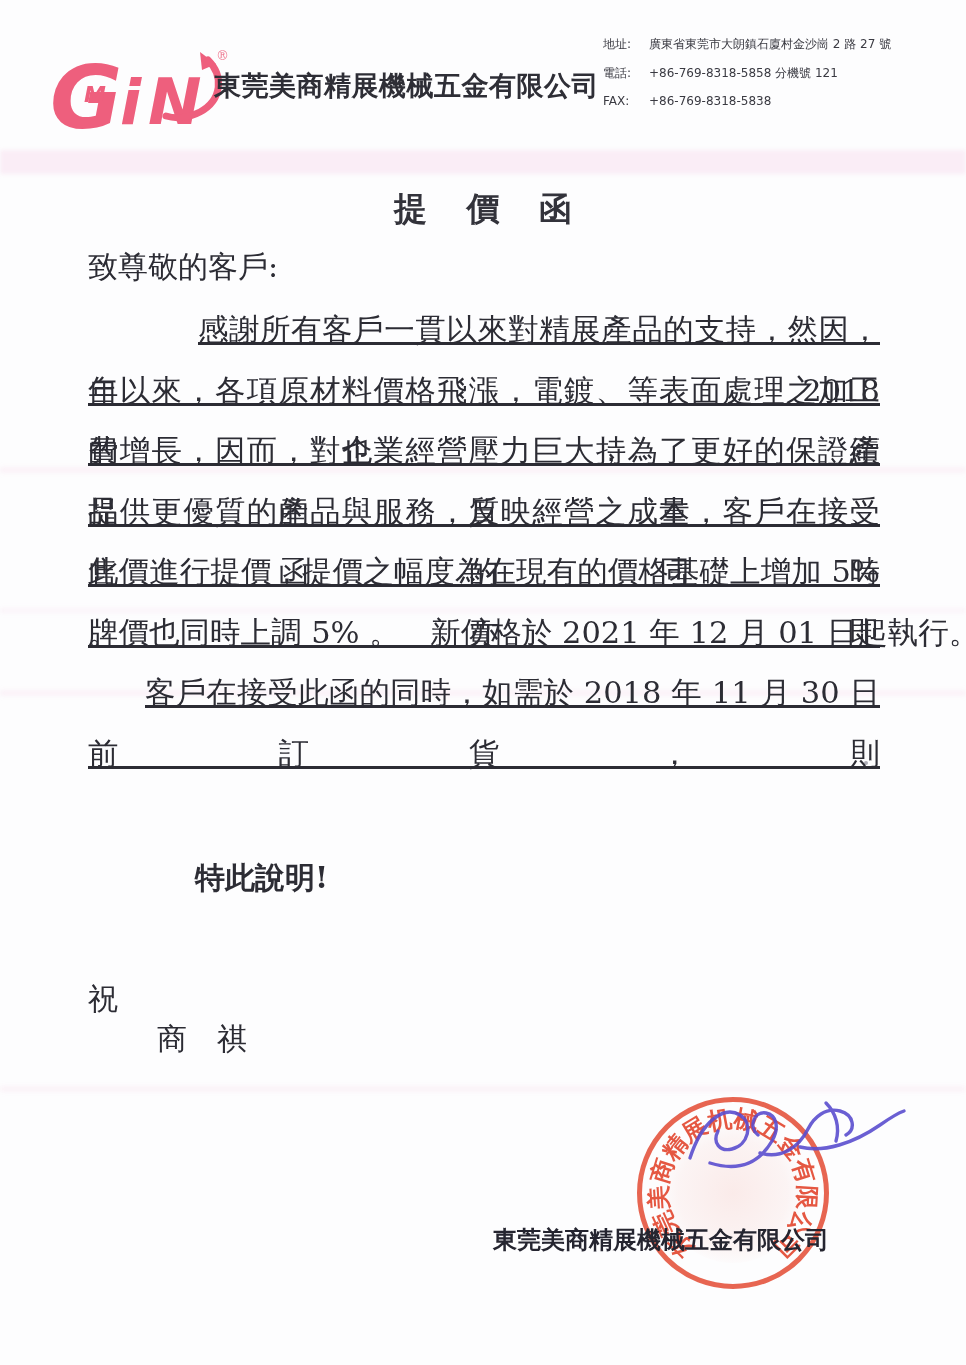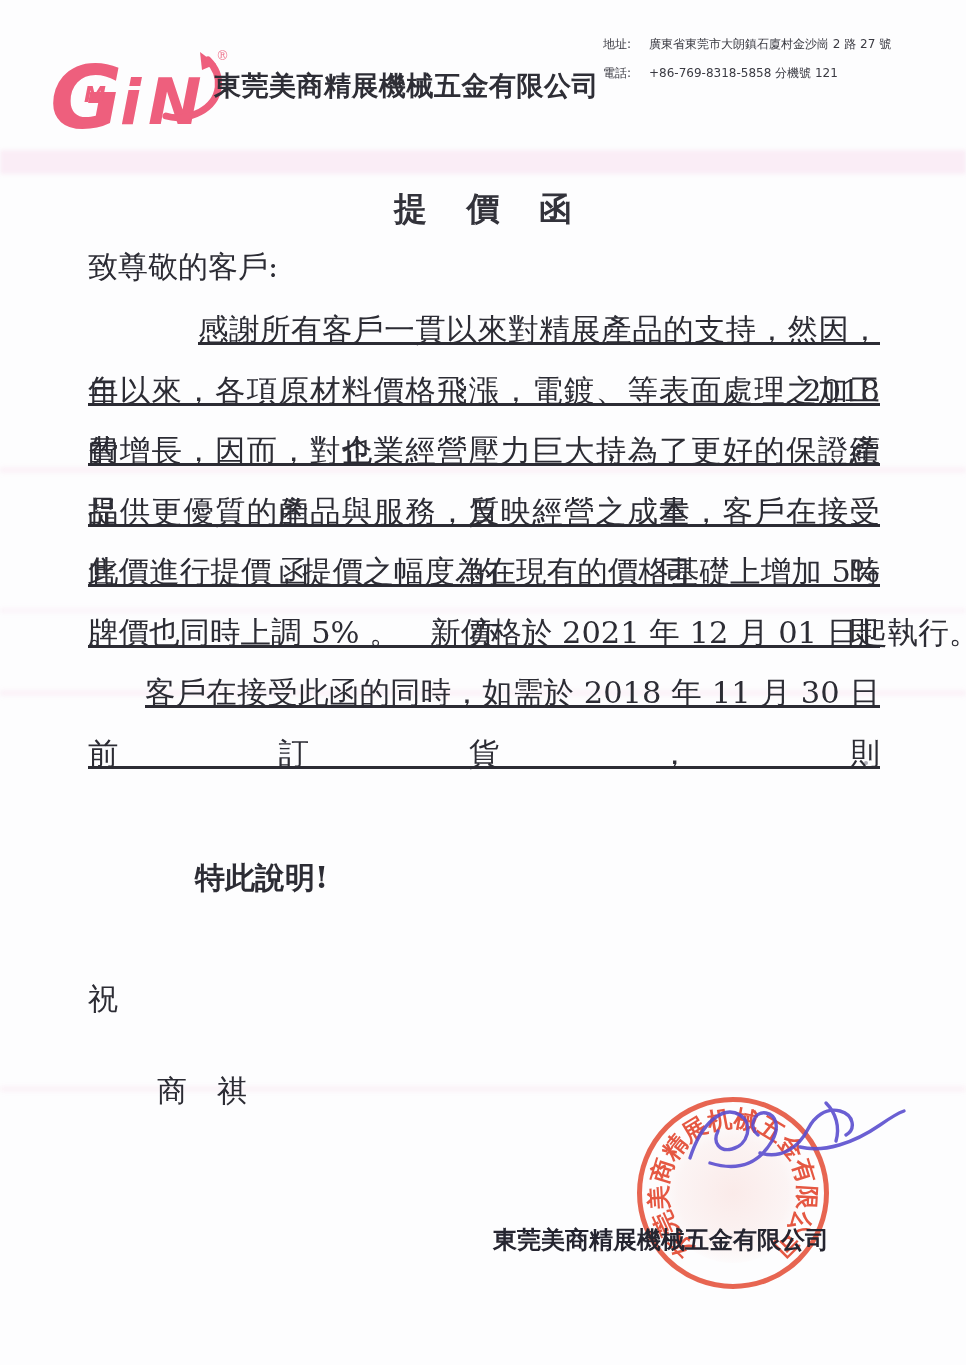--- a/index.html
+++ b/index.html
@@ -40,21 +40,21 @@
   .salutation { position:absolute; left:88px; top:237px; font-size:30px; line-height:60px;text-align:center; }
 
   .body-block { position:absolute; left:88px; top:300px; width:792px; }
   .bl { height:60.5px; line-height:60.5px; font-size:30.5px; white-space:nowrap; }
   .bl.just { white-space:normal; text-align:justify; text-align-last:justify; text-justify:inter-character;text-decoration:underline; }
   .bl.ind1 { text-indent:110px; }
   .bl.ind2 { text-indent:57px; }
 
   .closing-note { position:absolute; left:195px; top:848px; font-size:30px; line-height:60px;font-weight:bold; }
   .wish-1 { position:absolute; left:88px;  top:969px;  font-size:30px; line-height:60px; }
-  .wish-2 { position:absolute; left:157px; top:1061px; font-size:30px; line-height:60px; }
+  .wish-2 { position:absolute; left:157px; top:1009px; font-size:30px; line-height:60px; }
 
   .company-bottom {
     position:absolute; left:493px; top:1222px; white-space:nowrap;
     font-size:24px; font-weight:700; letter-spacing:0px; line-height:36px; color:#252530;
   }
 
   .stamp { position:absolute; left:633px; top:1093px; width:200px; height:200px; }
   .stamp-ring-border {
     position:absolute; left:4px; top:4px; width:182px; height:182px;
     border:5px solid var(--stamp-color); border-radius:50%; opacity:0.85;
@@ -99,20 +99,24 @@
 
   <div class="contact">
     <div class="contact-row">
       <span class="contact-label">地址:</span>
       <span>廣東省東莞市大朗鎮石廈村金沙崗 2 路 27 號</span>
     </div>
     <div class="contact-row">
       <span class="contact-label">電話:</span>
       <span>+86-769-8318-5858 分機號  121</span>
     </div>
+    <div class="contact-row">
+      <span class="contact-label">FAX:</span>
+      <span>+86-769-8318-5838</span>
+    </div>
   </div>
 
   <div class="title">提 價 函</div>
   <div class="salutation">致尊敬的客戶:</div>
 
   <div class="body-block">
     <div class="bl just ind1">感謝所有客戶一貫以來對精展產品的支持，然因，自 2018</div>
     <div class="bl just">年以來，各項原材料價格飛漲，電鍍、等表面處理之加工費也持續</div>
     <div class="bl just">的增長，因而，對企業經營壓力巨大，為了更好的保證產品的質量、</div>
     <div class="bl just">提供更優質的產品與服務，反映經營之成本，客戶在接受此函的同時</div>

